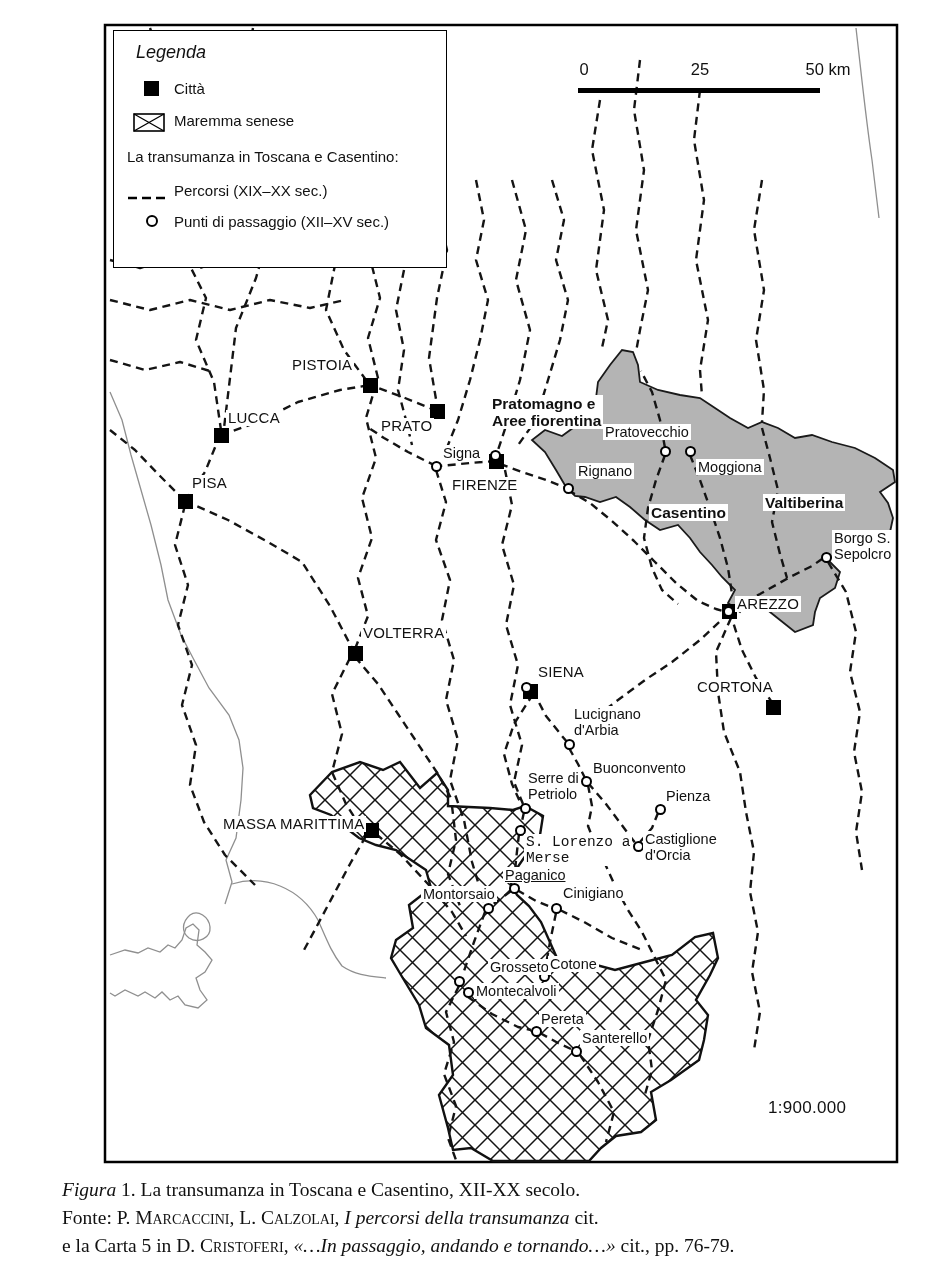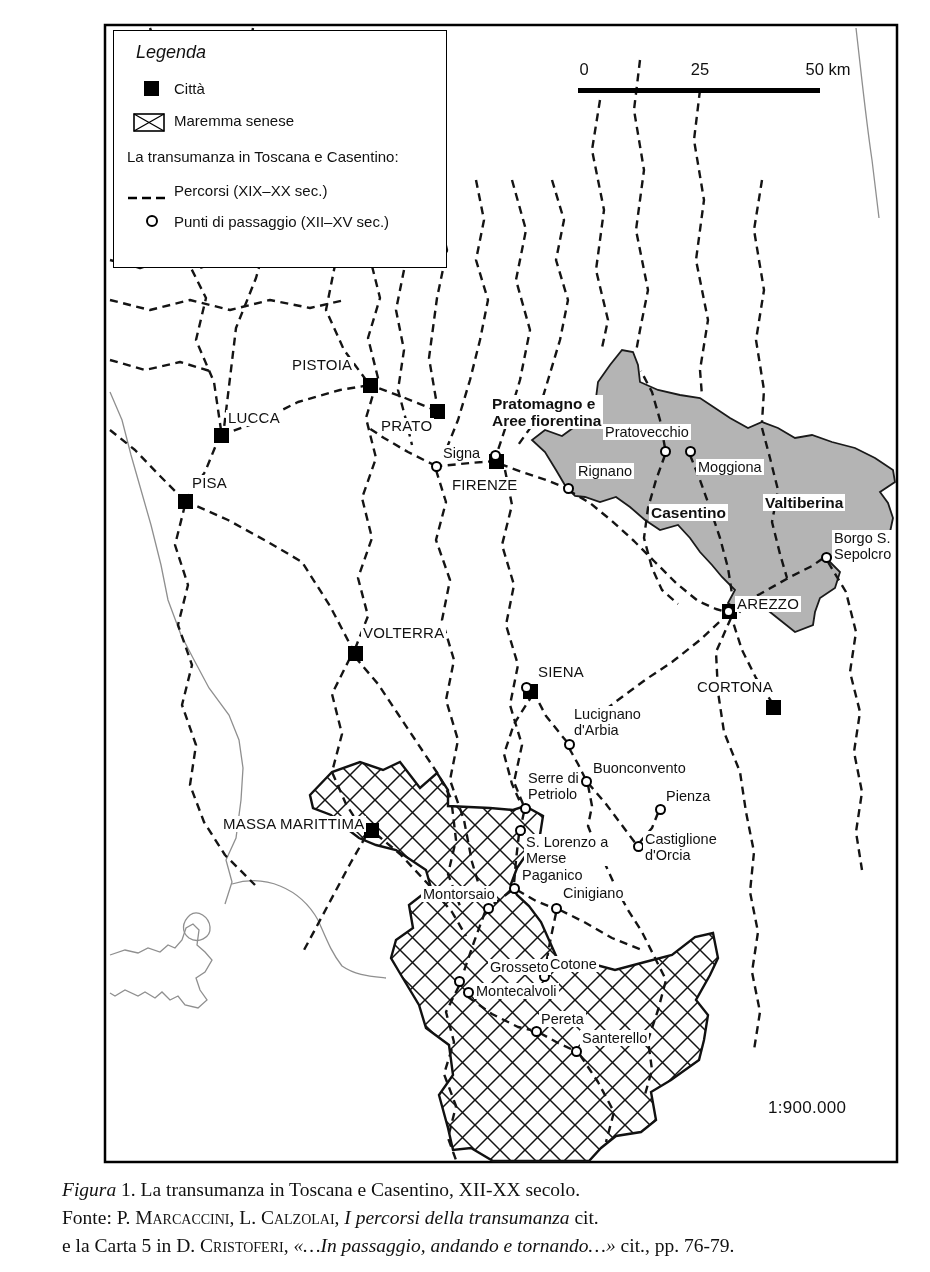--- a/index.html
+++ b/index.html
@@ -215,25 +215,25 @@
         <div>Serre di</div>
         <div>Petriolo</div>
       </div>
       <div class="map-label point" style="left: 664px; top: 788px;">
         <div>Pienza</div>
       </div>
       <div class="map-label point" style="left: 643px; top: 831px;">
         <div>Castiglione</div>
         <div>d'Orcia</div>
       </div>
-      <div class="map-label point" style="left: 524px; top: 834px;">
+      <div class="map-label point" style="left: 524px; top: 834px; font-family: Liberation Mono, monospace;">
         <div>S. Lorenzo a</div>
         <div>Merse</div>
       </div>
-      <div class="map-label point" style="left: 520px; top: 867px;">
+      <div class="map-label point" style="left: 503px; top: 867px; text-decoration: underline;">
         <div>Paganico</div>
       </div>
       <div class="map-label point" style="left: 421px; top: 886px;">
         <div>Montorsaio</div>
       </div>
       <div class="map-label point" style="left: 561px; top: 885px;">
         <div>Cinigiano</div>
       </div>
       <div class="map-label point" style="left: 464px; top: 959px; margin-left: 24px;">
         <div>Grosseto</div>

